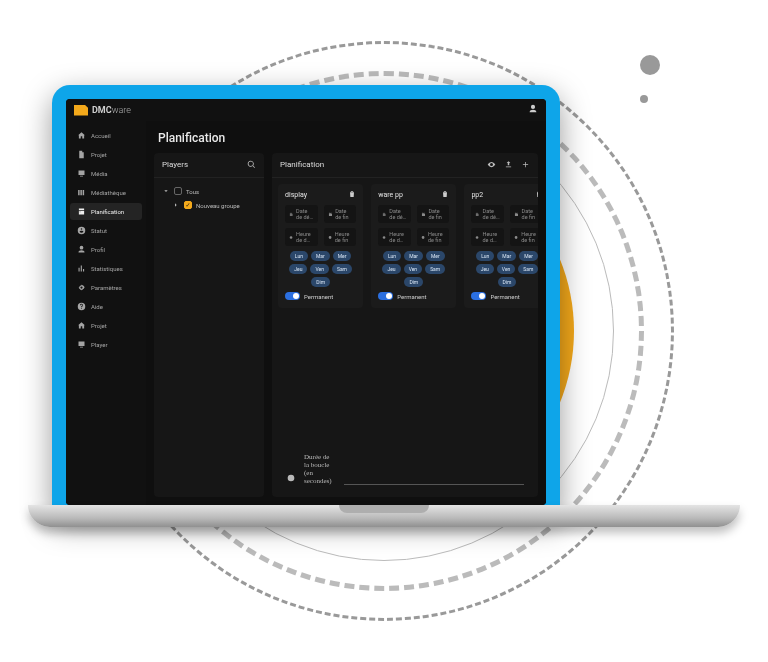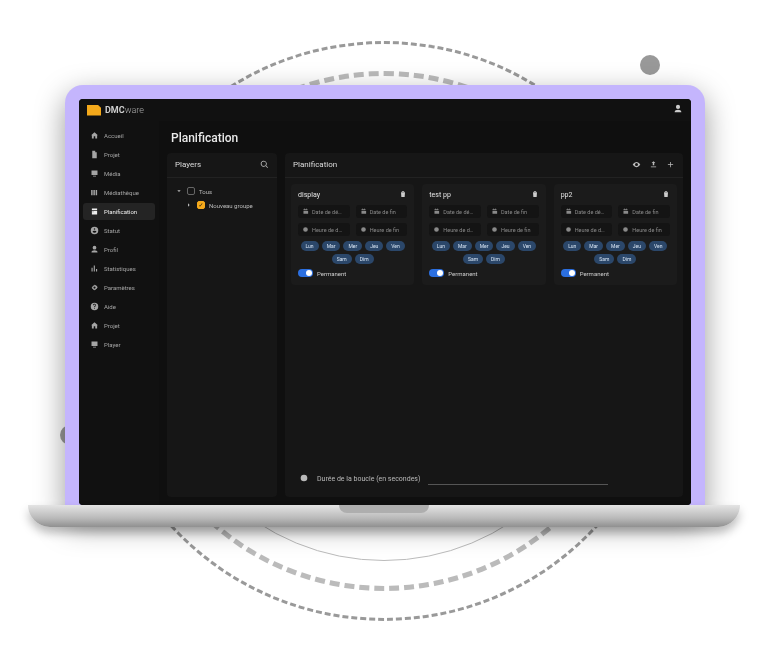--- a/index.html
+++ b/index.html
@@ -18,22 +18,22 @@
   .bg .ring.r2 { width:520px; height:520px; left:124px; top:71px; border-style:dashed; border-color:#bbb; border-width:5px;}
   .bg .ring.r3 { width:460px; height:460px; left:154px; top:101px; border:1px solid #bbb;}
   .bg .dot { position:absolute; border-radius:50%; background:#999; }
   .bg .dot.d1 { width:20px; height:20px; left:60px; top:425px; }
   .bg .dot.d2 { width:20px; height:20px; left:640px; top:55px; }
   .bg .dot.d3 { width:8px; height:8px; left:98px; top:458px;}
   .bg .dot.d4 { width:8px; height:8px; left:640px; top:95px;}
 
   
   .laptop {
-    position:absolute; left:65px; top:85px; width:640px; height:430px; z-index:1;
-    background:#c4b5fd; border-radius:18px 18px 6px 6px; padding:14px 14px 0 14px;
+    position:absolute; left:52px; top:85px; width:508px; height:430px; z-index:1;
+    background:#0ea5e9; border-radius:18px 18px 6px 6px; padding:14px 14px 0 14px;
     box-shadow: 0 10px 30px rgba(0,0,0,0.4);
   }
   .laptop-base {
     position:absolute; left:28px; top:505px; width:712px; height:22px;
     background:linear-gradient(#e4e4e4,#b9b9b9 60%,#909090);
     border-radius:0 0 28px 28px; z-index:1;
     box-shadow: 0 6px 10px rgba(0,0,0,0.25);
   }
   .laptop-base::before{
     content:""; position:absolute; left:50%; transform:translateX(-50%); top:0;
@@ -87,21 +87,21 @@
   .card-head svg{ width:8px; height:8px; fill:#ccc; cursor:pointer;}
   .field-row{ display:flex; gap:6px;}
   .field{ flex:1; display:flex; align-items:center; gap:3px; color:#8a8a8a; font-size:5.5px; background:#141414; border-radius:3px; padding:3px 4px;}
   .field svg{ width:7px; height:7px; fill:#8a8a8a;}
   .days{ display:flex; flex-wrap:wrap; gap:3px; justify-content:center;}
   .day{ background:#2b476a; color:#d9e6f5; font-size:5px; padding:2px 5px; border-radius:7px; cursor:pointer;}
   .perm{ display:flex; align-items:center; gap:4px; font-size:6px; color:#ccc;}
   .toggle{ width:15px; height:8px; background:#2b6fe0; border-radius:5px; position:relative;}
   .toggle::after{ content:""; position:absolute; right:1px; top:1px; width:6px; height:6px; background:#fff; border-radius:50%;}
 
-  .loop-row{ margin-top:auto; padding:10px 8px 6px; display:flex; align-items:center; gap:8px; color:#b9b9b9; font-size:7px;}
+  .loop-row{ margin-top:auto; padding:10px 8px 6px; display:flex; align-items:flex-end; gap:8px; color:#b9b9b9; font-size:7px;font-family:Liberation Serif, serif;}
   .loop-row svg{ width:10px; height:10px; fill:#b9b9b9;}
   .loop-row .under{ border-bottom:1px solid #555; flex:0 0 180px; height:12px;}
 </style>
 </head>
 <body>
 
 <div class="bg">
   <div class="ring r1"></div>
   <div class="ring r2"></div>
   <div class="ring r3"></div>
@@ -321,21 +321,21 @@
                       <span class="day">Sam</span>
                       <span class="day">Dim</span>
                     </div>
                     <div class="perm">
                       <span class="toggle"></span>
                       <span>Permanent</span>
                     </div>
                   </div>
                   <div class="card">
                     <div class="card-head">
-                      <span class="ttl">test pp</span>
+                      <span class="ttl">ware pp</span>
                       <span><svg viewBox="0 0 24 24">
                           <path d="M6 7h12l-1 14H7Zm3-4h6l1 2H8Z"></path>
                         </svg></span>
                     </div>
                     <div class="field-row">
                       <div class="field">
                         <svg viewBox="0 0 24 24">
                           <path d="M5 4h2V2h2v2h6V2h2v2h2v4H5Zm0 6h16v10H5Z"></path>
                         </svg>
                         <span>Date de dé…</span>

